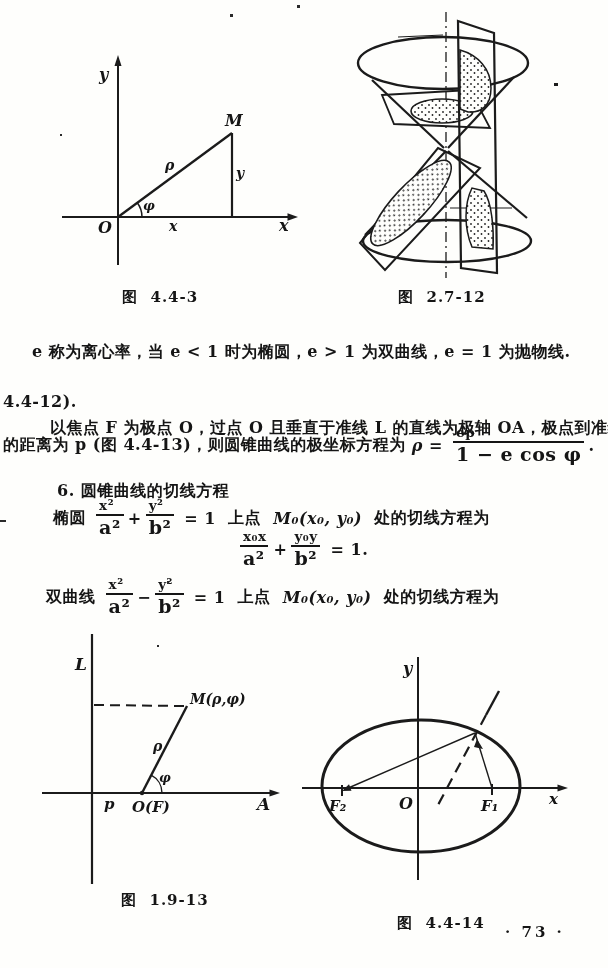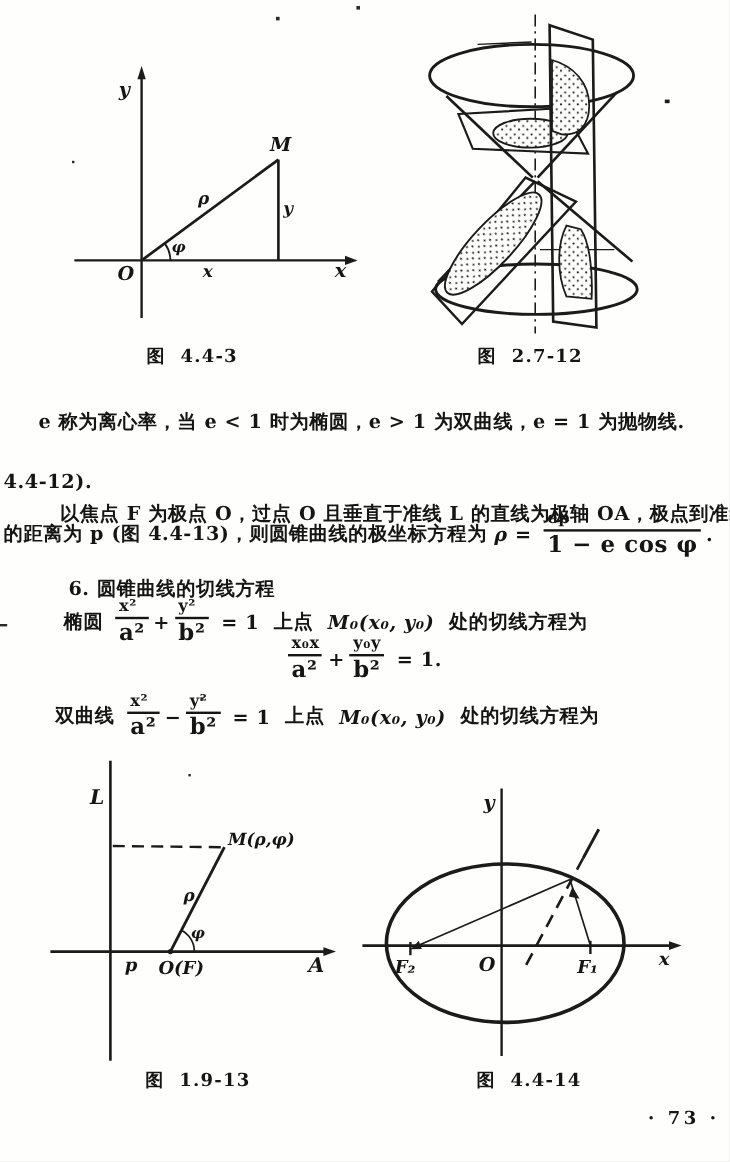--- a/index.html
+++ b/index.html
@@ -7,21 +7,21 @@
         font-family:"DejaVu Serif","Liberation Serif",serif;color:#151515;}
   .tline{position:absolute;white-space:pre;font-size:16px;font-weight:700;letter-spacing:.5px;margin-top:16px;}
   .fline{position:absolute;display:flex;align-items:center;white-space:pre;
          font-size:16px;font-weight:700;letter-spacing:.5px;}
   .frac{display:inline-flex;flex-direction:column;align-items:flex-start;line-height:1.1;
         margin:0 4px;font-weight:700;}
   .frac .num{font-size:13.5px;padding:0 3px 1px;}
   .frac .den{font-size:19px;padding:1px 3px 0;border-top:2px solid #151515;}
   .mathit{font-style:italic;}
   .caption{position:absolute;white-space:pre;font-size:15px;font-weight:700;letter-spacing:1px;}
-  .pageno{position:absolute;font-size:15px;font-weight:700;letter-spacing:3px;margin-left:35px;}
+  .pageno{position:absolute;font-size:15px;font-weight:700;letter-spacing:3px;}
   .speck{position:absolute;background:#2a2a2a;}
   svg{position:absolute;overflow:visible;}
   svg text{font-family:"DejaVu Serif","Liberation Serif",serif;font-weight:700;fill:#151515;}
   svg text.it{font-style:italic;}
 </style>
 </head>
 <body>
 
 <div class="page">
 
@@ -132,21 +132,21 @@
       <polygon points="182,94 188,104 179,102" fill="#1b1b1b" stroke="none"></polygon>
       <line x1="204" y1="46" x2="191" y2="70" stroke-width="2.4"></line>
       <line x1="191" y1="70" x2="143" y2="160" stroke-dasharray="11 7" stroke-width="2.2"></line>
     </g>
     <text class="it" x="108" y="29" font-size="16">y</text>
     <text class="it" x="34" y="166" font-size="15">F₂</text>
     <text class="it" x="104" y="164" font-size="16">O</text>
     <text class="it" x="186" y="166" font-size="15">F₁</text>
     <text class="it" x="254" y="159" font-size="15">x</text>
   </svg>
-  <div class="caption" style="left:397px;top:891px">图  4.4-14</div>
+  <div class="caption" style="left:397px;top:914px">图  4.4-14</div>
 
   <div class="pageno" style="left:505px;top:923px">· 73 ·</div>
 
   <div class="speck" style="left:230px;top:14px;width:3px;height:3px"></div>
   <div class="speck" style="left:297px;top:5px;width:3px;height:3px"></div>
   <div class="speck" style="left:60px;top:134px;width:2px;height:2px"></div>
   <div class="speck" style="left:0px;top:520px;width:6px;height:2px"></div>
   <div class="speck" style="left:167px;top:581px;width:2px;height:3px"></div>
   <div class="speck" style="left:157px;top:645px;width:2px;height:2px"></div>
 

